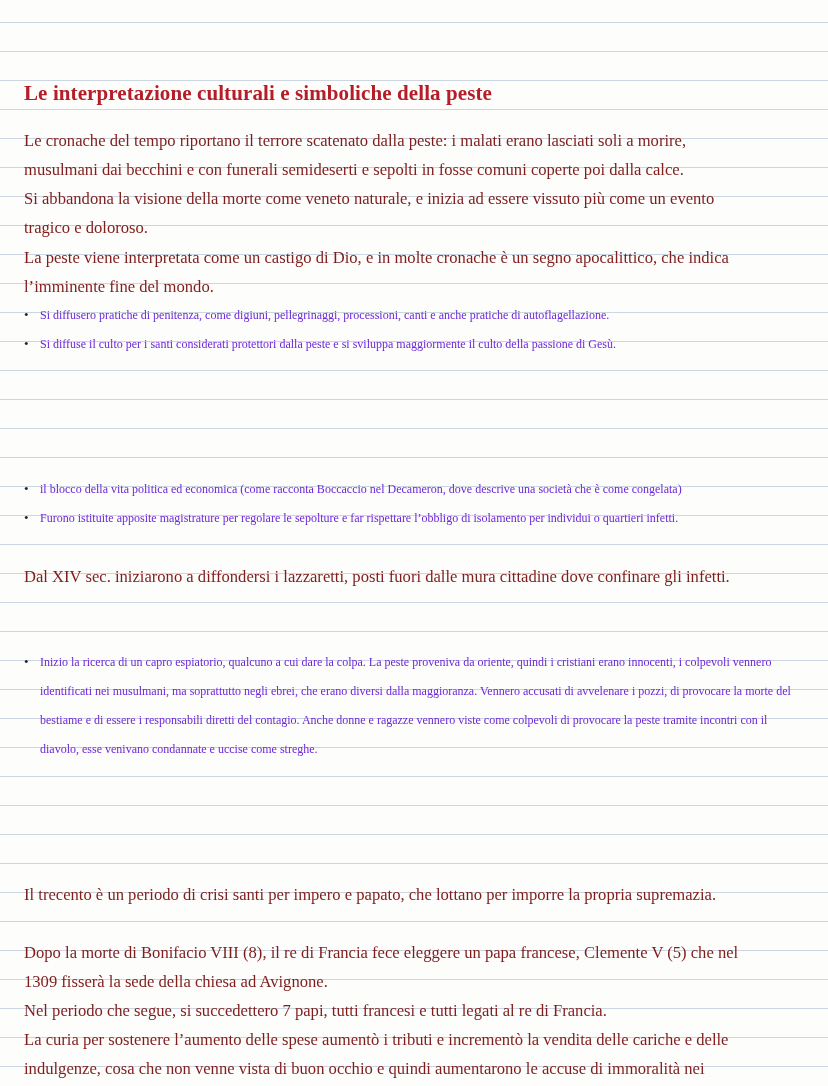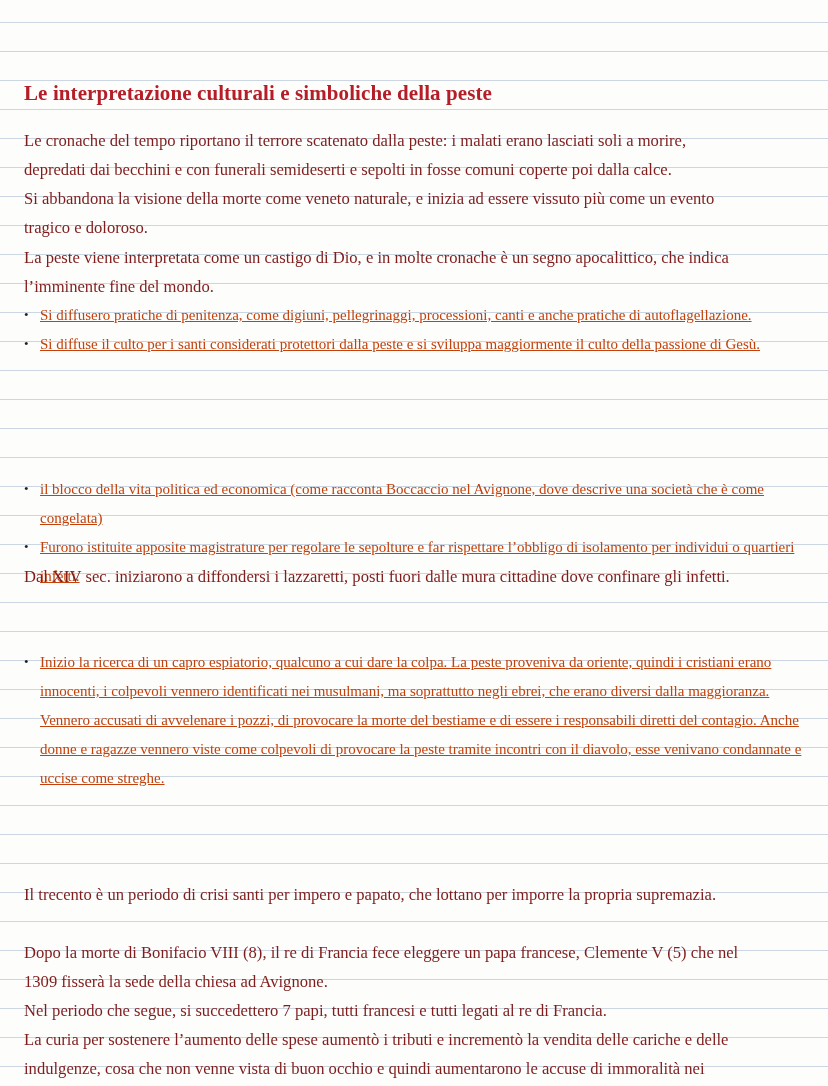--- a/index.html
+++ b/index.html
@@ -77,24 +77,23 @@
 
   ul.bullets {
     margin: 0;
     padding: 0;
     list-style: none;
   }
   ul.bullets li {
     position: relative;
     margin: 0;
     padding-left: 16px;
-    font-size: 15px;
-    line-height: 29px;
-    color: #c2410c;
-    text-decoration: underline;
+    font-size: 12px;
+    line-height: 29px;
+    color: #6d28d9;
   }
   ul.bullets li::before {
     content: "\2022";
     position: absolute;
     left: 0px;
     top: -1px;
     font-size: 13px;
     line-height: 29px;
     color: #1d1d22;
   }
@@ -145,41 +144,41 @@
     </div>
 
   <div id="content">
 
     <div class="blk" style="top:79px;">
       <h2 class="heading">Le interpretazione culturali e simboliche della peste</h2>
     </div>
 
     <div class="blk" style="top:126px;">
       <p class="para">Le cronache del tempo riportano il terrore scatenato dalla peste: i malati erano lasciati soli a morire,</p>
-      <p class="para">depredati dai becchini e con funerali semideserti e sepolti in fosse comuni coperte poi dalla calce.</p>
+      <p class="para">musulmani dai becchini e con funerali semideserti e sepolti in fosse comuni coperte poi dalla calce.</p>
       <p class="para">Si abbandona la visione della morte come veneto naturale, e inizia ad essere vissuto più come un evento</p>
       <p class="para">tragico e doloroso.</p>
     </div>
 
     <div class="blk" style="top:243px;">
       <p class="para">La peste viene interpretata come un castigo di Dio, e in molte cronache è un segno apocalittico, che indica</p>
       <p class="para">l’imminente fine del mondo.</p>
     </div>
 
     <div class="blk" style="top:301px;">
       <ul class="bullets">
         <li>Si diffusero pratiche di penitenza, come digiuni, pellegrinaggi, processioni, canti e anche pratiche di autoflagellazione.</li>
         <li>Si diffuse il culto per i santi considerati protettori dalla peste e si sviluppa maggiormente il culto della passione di Gesù.</li>
       </ul>
     </div>
 
 
     <div class="blk" style="top:475px;">
       <ul class="bullets">
-        <li>il blocco della vita politica ed economica (come racconta Boccaccio nel Avignone, dove descrive una società che è come congelata)</li>
+        <li>il blocco della vita politica ed economica (come racconta Boccaccio nel Decameron, dove descrive una società che è come congelata)</li>
         <li>Furono istituite apposite magistrature per regolare le sepolture e far rispettare l’obbligo di isolamento per individui o quartieri infetti.</li>
       </ul>
     </div>
 
     <div class="blk" style="top:562px;">
       <p class="para">Dal XIV sec. iniziarono a diffondersi i lazzaretti, posti fuori dalle mura cittadine dove confinare gli infetti.</p>
     </div>
 
     <div class="blk" style="top:648px;">
       <ul class="bullets">

